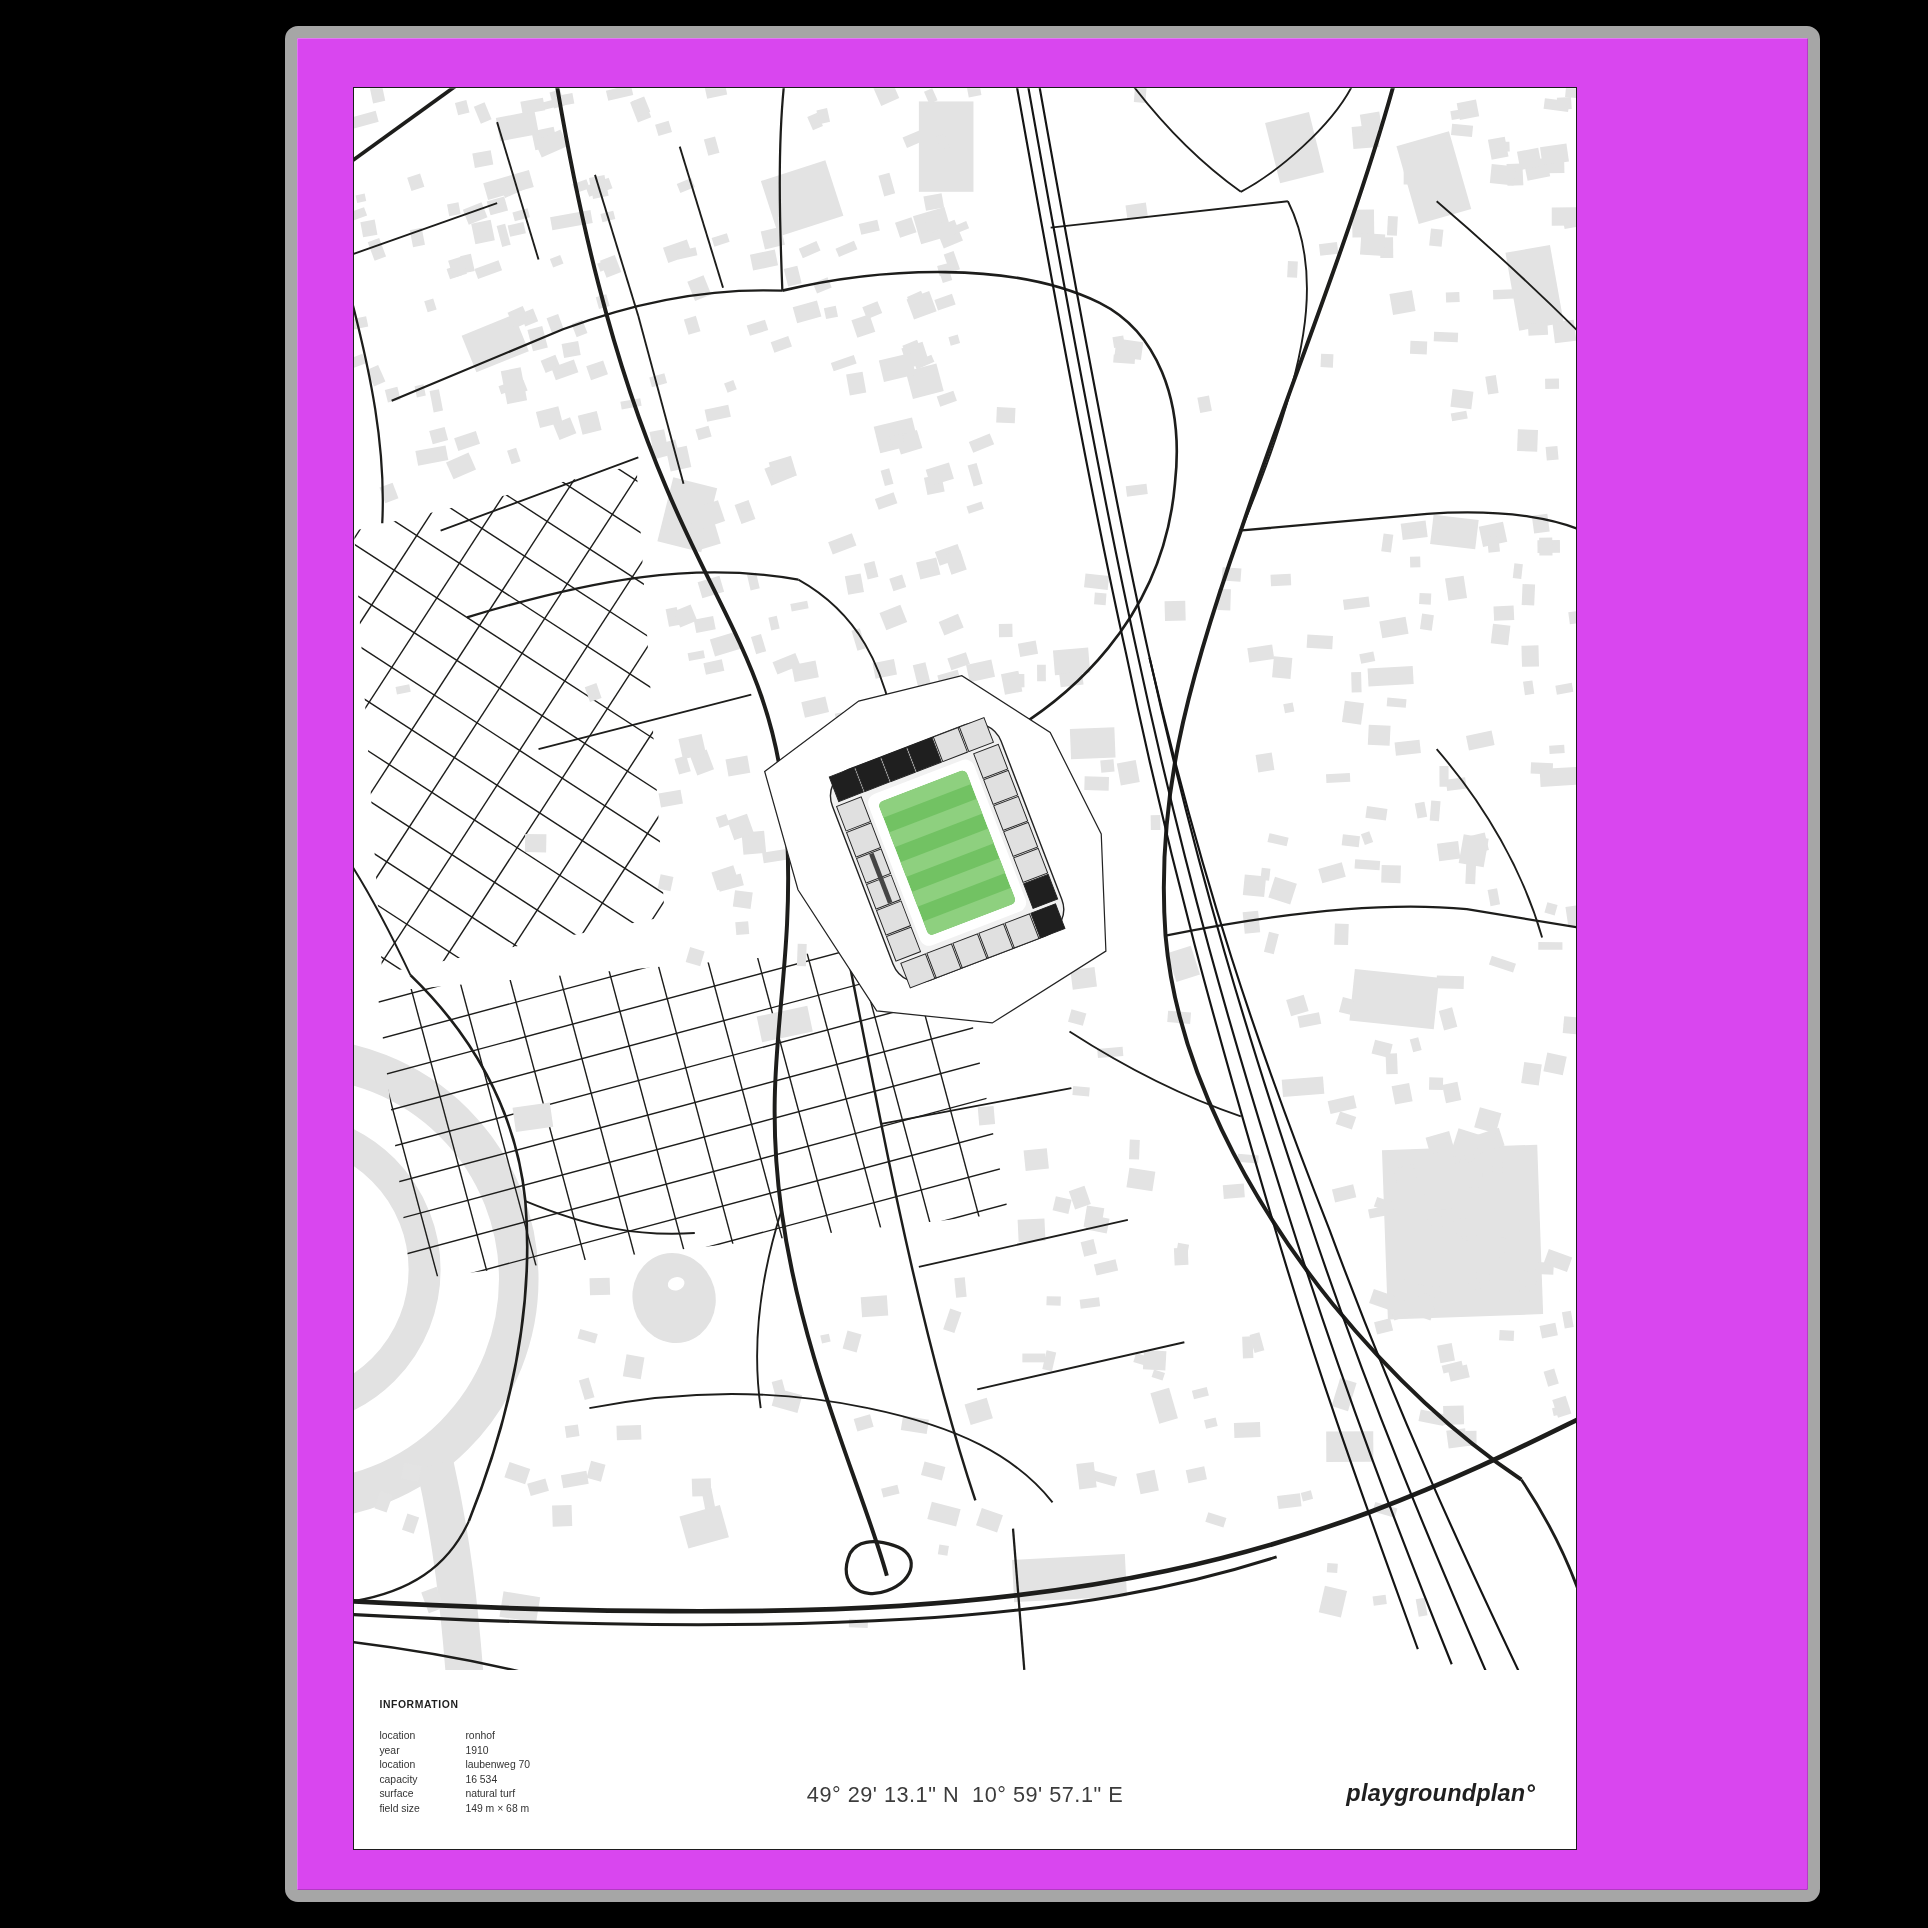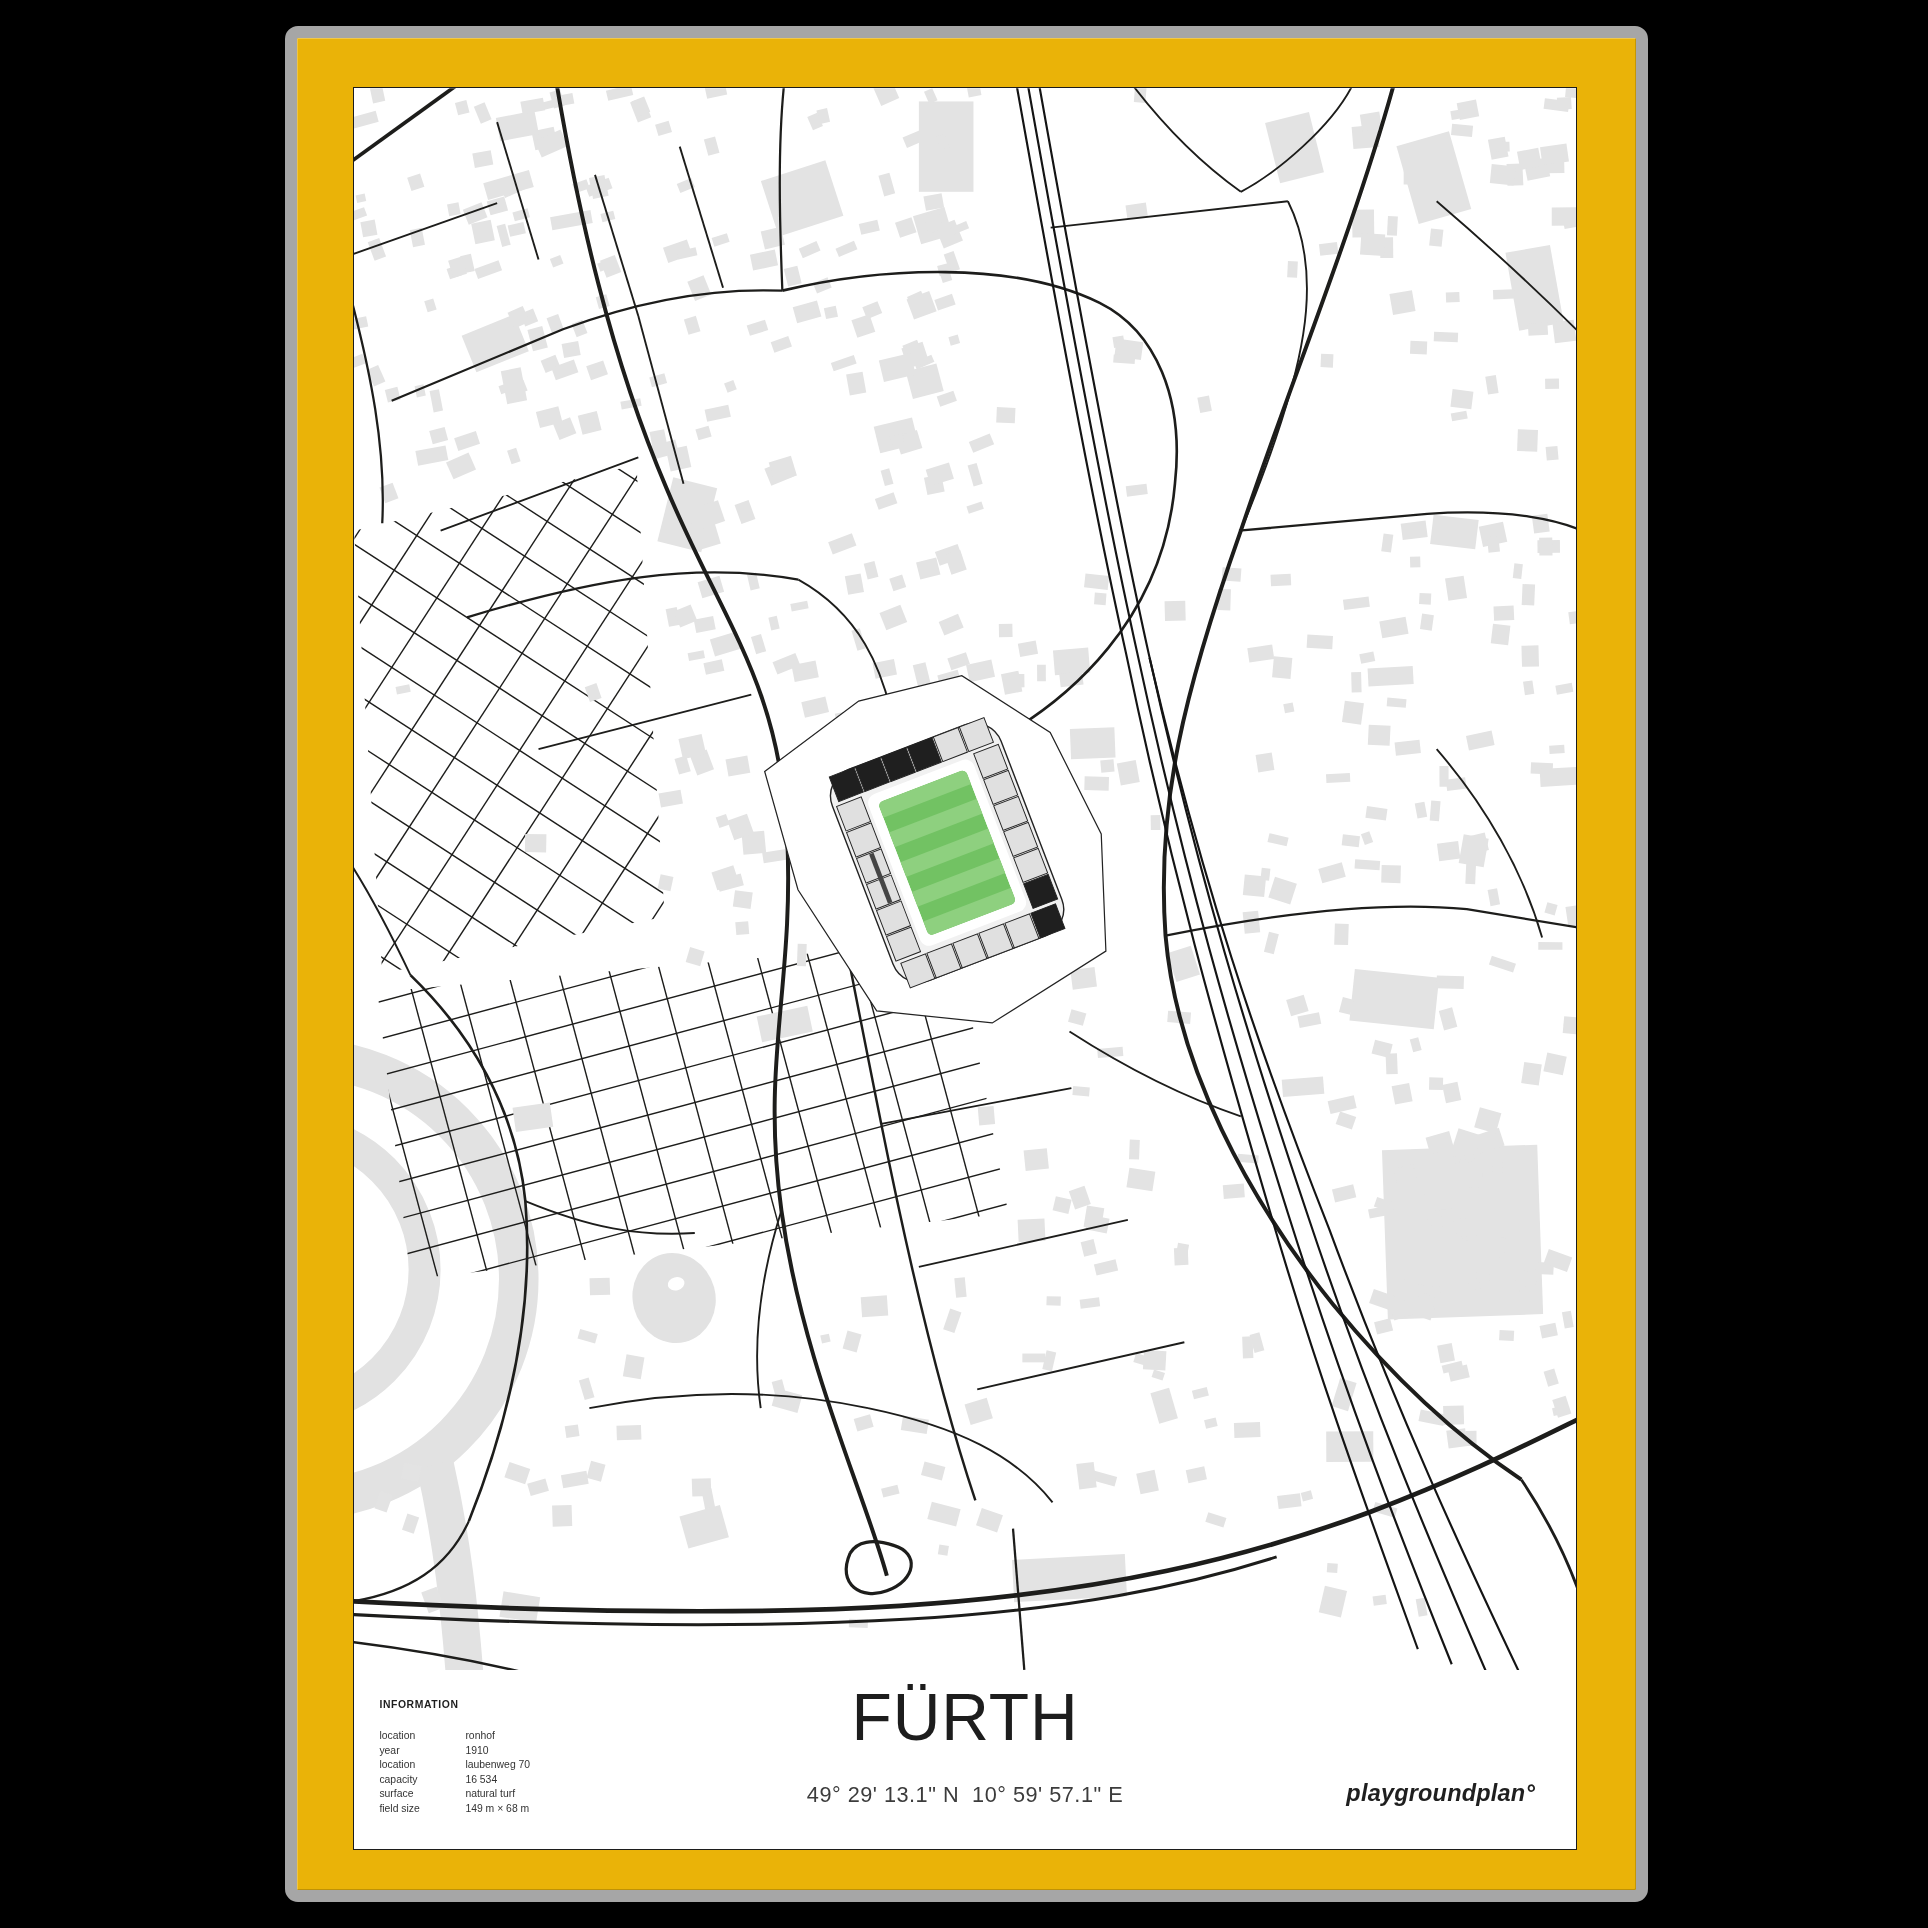--- a/index.html
+++ b/index.html
@@ -1,19 +1,19 @@
 <!DOCTYPE html>
 <html style="font-size:15px"><head>
 <meta charset="utf-8">
 <style>
   html,body{margin:0;padding:0;background:#000;}
   .page{position:relative;width:1928px;height:1928px;background:#000;overflow:hidden;
         font-family:"Liberation Sans","DejaVu Sans",sans-serif;}
-  .poster{position:absolute;left:285px;top:26px;width:1363px;height:1876px;box-sizing:border-box;
-          background:#eab308;border:12.2px solid #a6a6a6;border-radius:13px;
+  .poster{position:absolute;left:285px;top:26px;width:1535px;height:1876px;box-sizing:border-box;
+          background:#d946ef;border:12.2px solid #a6a6a6;border-radius:13px;
           box-shadow:0 9.4px 24.5px rgba(0,0,0,.55), inset 0.9px 0.9px 0 rgba(255,255,255,.28), inset -0.9px -0.9px 0 rgba(0,0,0,.18);}
   .map-frame{position:absolute;left:56px;top:49px;width:1222px;height:1761px;
              border:1.9px solid #1c1c1c;background:#fff;overflow:hidden;}
   .map-frame svg{position:absolute;left:0;top:0;display:block;}
   .info{position:absolute;left:25.4px;top:1611px;color:#2c2c2c;}
   .info-heading{font-size:10.4px;font-weight:700;letter-spacing:0.6px;color:#1e1e1e;margin-bottom:19px;}
   .info-grid{display:grid;grid-template-columns:86px auto;font-size:10.4px;line-height:14.6px;color:#333;}
   .title{position:absolute;left:0;right:0;top:1596px;text-align:center;font-size:66px;line-height:66px;
          font-weight:500;color:#1d1d1d;letter-spacing:0.9px;}
   .coords{position:absolute;left:0;right:0;top:1694px;text-align:center;font-size:21.7px;
@@ -729,19 +729,18 @@
           <span>laubenweg 70</span>
           <span>capacity</span>
           <span>16 534</span>
           <span>surface</span>
           <span>natural turf</span>
           <span>field size</span>
           <span>149 m × 68 m</span>
         </div>
       </div>
 
-      <div class="title">FÜRTH</div>
       <div class="coords">49° 29' 13.1" N  10° 59' 57.1" E</div>
       <div class="brand">playgroundplan°</div>
     </div>
   </div>
 </div>
 
 
 </body></html>

